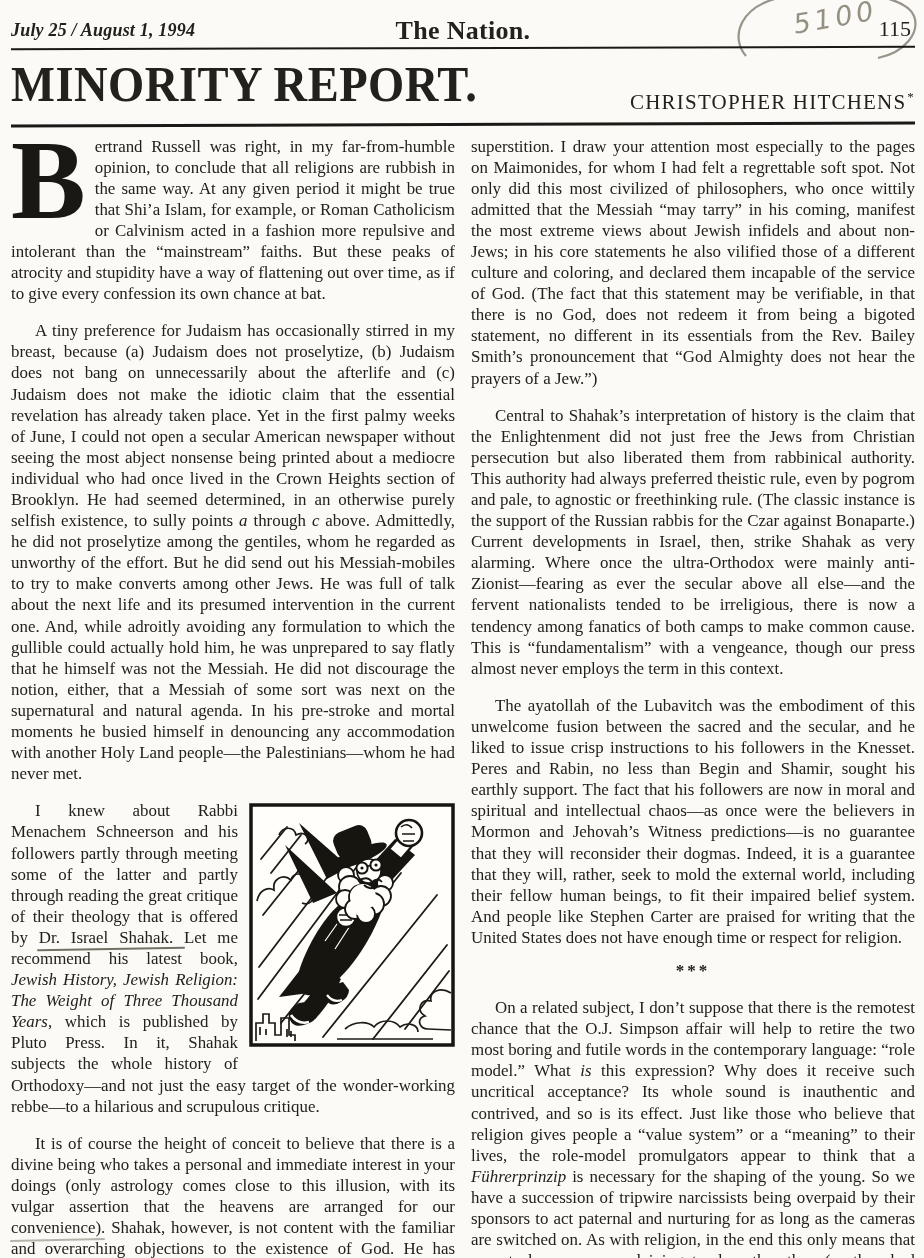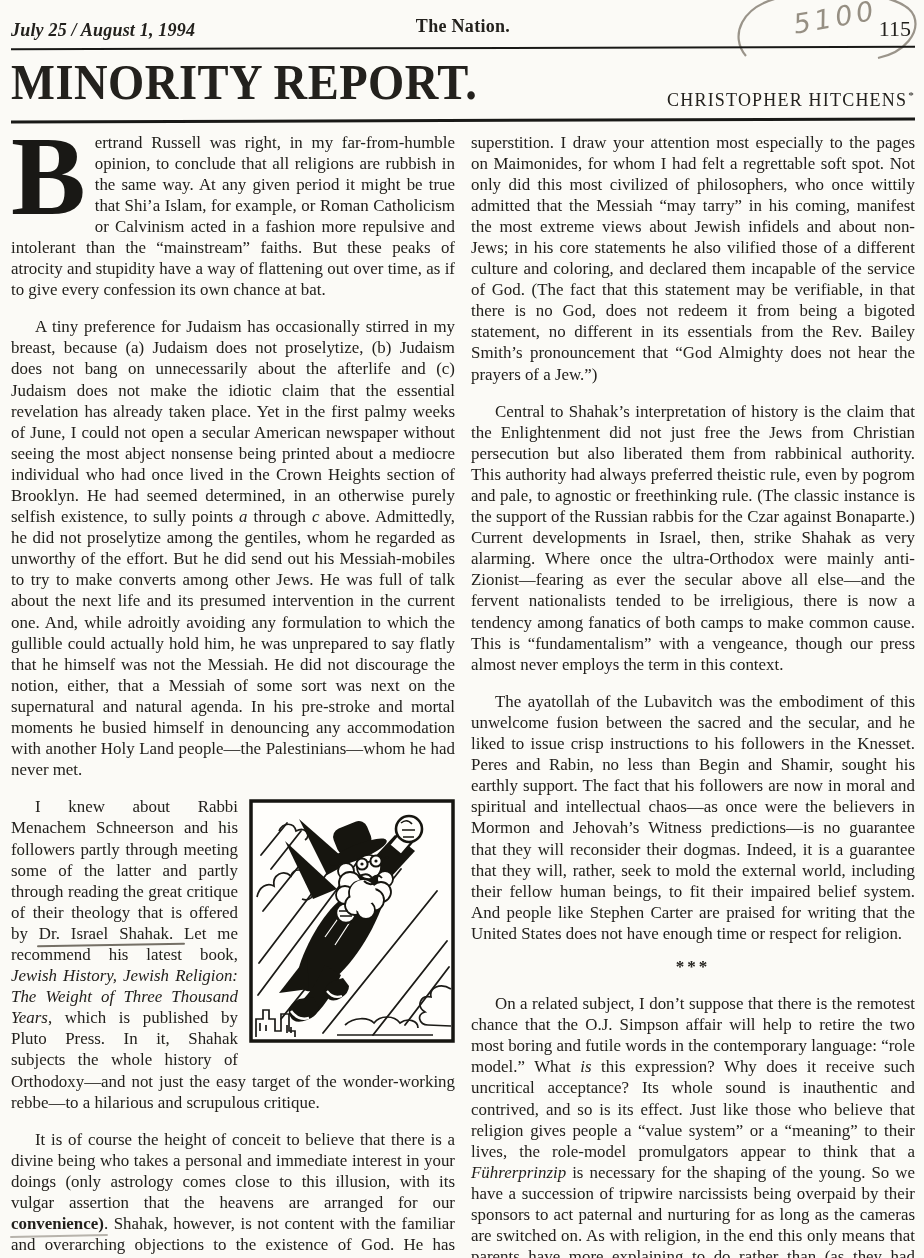--- a/index.html
+++ b/index.html
@@ -16,54 +16,54 @@
 
   
   .masthead-row{
     position:relative;display:flex;align-items:baseline;justify-content:space-between;
     padding-top:16px;
     gap:7px;
   }
   .issue-date{font-style:italic;font-weight:700;font-size:18px;letter-spacing:.2px;}
   .masthead{
     position:absolute;left:0;right:0;text-align:center;
-    font-weight:700;font-size:18px;letter-spacing:.3px;
+    font-weight:700;font-size:26px;letter-spacing:.3px;
   }
   .page-number{font-size:22px;font-weight:500;padding-right:4px;}
 
   .rule{height:2px;background:#191917;}
   .rule-1{margin-top:5px;transform:rotate(-.15deg);}
   .rule-2{margin-top:3px;height:2.5px;transform:rotate(-.2deg);}
 
   
   .title-row{display:flex;justify-content:space-between;align-items:center;margin-top:4px;}
   .column-title{
     margin:0;font-size:47px;font-weight:700;letter-spacing:.5px;line-height:1;
     transform:scale(.99,1.08);transform-origin:left bottom;white-space:nowrap;
   }
-  .byline{font-size:18px;letter-spacing:1.2px;padding-bottom:5px;white-space:nowrap;margin-top:36px;}
+  .byline{font-size:21px;letter-spacing:1.2px;padding-bottom:5px;white-space:nowrap;margin-top:36px;}
   .byline .fn{font-size:62%;vertical-align:super;margin-left:1px;}
 
   
   .columns{display:flex;gap:16px;margin-top:10px;}
   .col{
     width:448px;font-size:16.9px;line-height:21.1px;text-align:justify;
     hyphens:auto;-webkit-hyphens:auto;
   }
   .para{margin:0;}
   .indent{text-indent:24px;margin-top:16px;}
   .it{font-style:italic;}
 
   
   .pen-underline{position:relative;}
   .pen-underline::after{
     content:"";position:absolute;left:-2px;right:-16px;bottom:-2.5px;height:1.8px;
     background:#5d574c;transform:rotate(-.9deg);border-radius:2px;opacity:.85;
   }
-  .pen-underline-light{position:relative;font-weight:bold;}
+  .pen-underline-light{position:relative;}
   .pen-underline-light::after{
     content:"";position:absolute;left:-1px;right:-4px;bottom:-3px;height:1.6px;
     background:#8a847a;transform:rotate(-1.2deg);border-radius:2px;opacity:.6;
   }
 
   
   .dropcap{
     float:left;font-weight:700;font-size:112px;line-height:84px;
     padding:2px 9px 0 0;color:#191815;
   }

